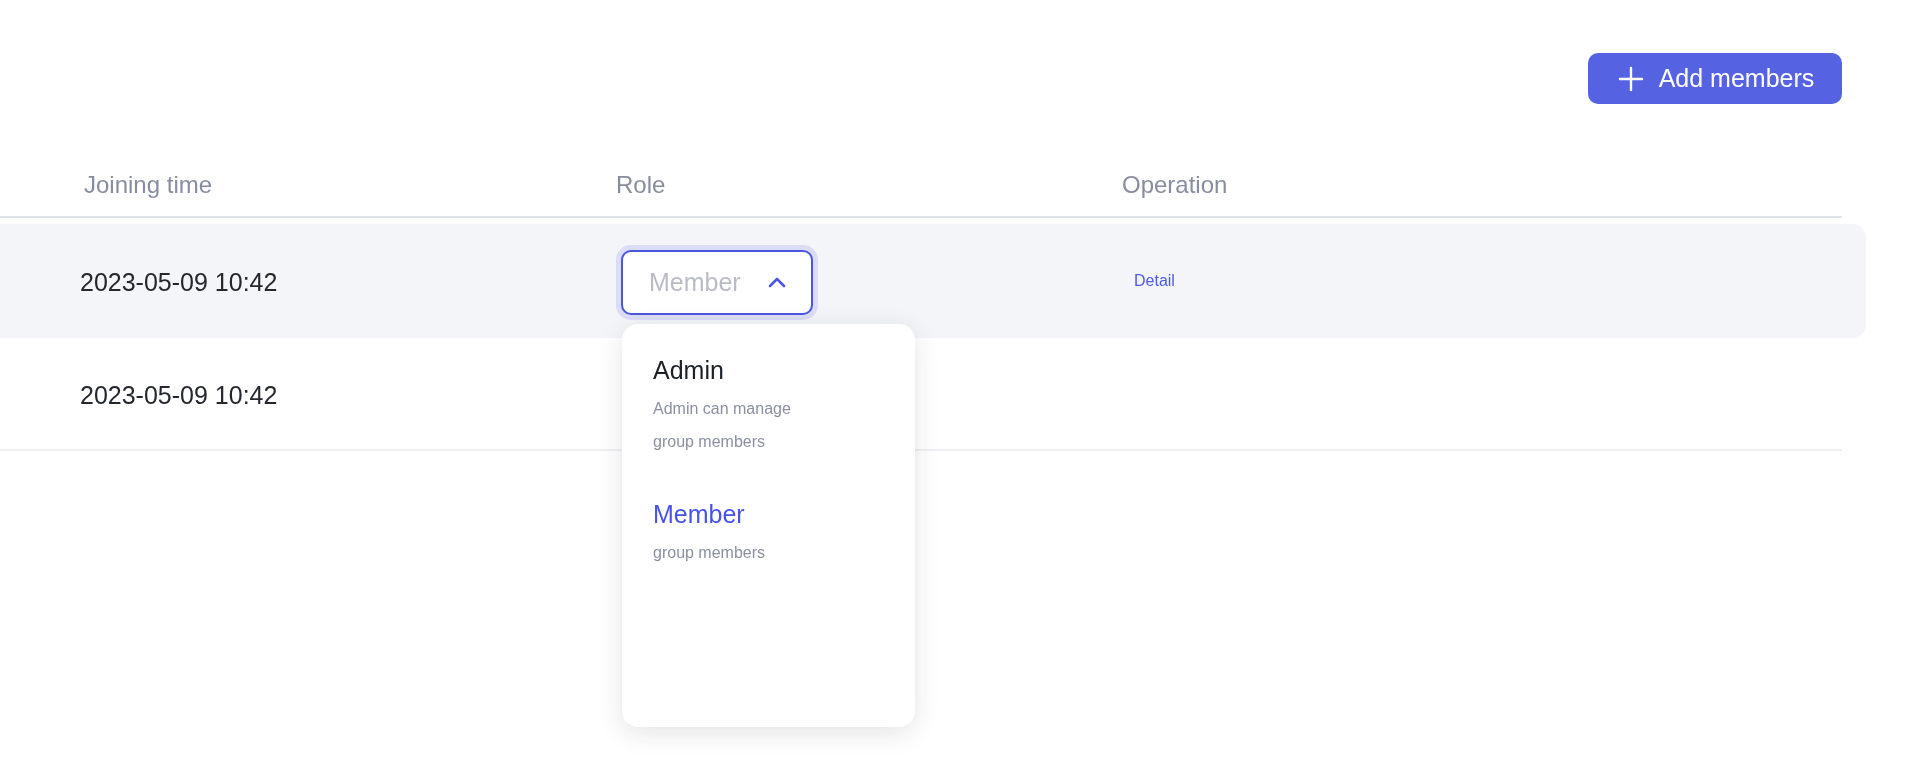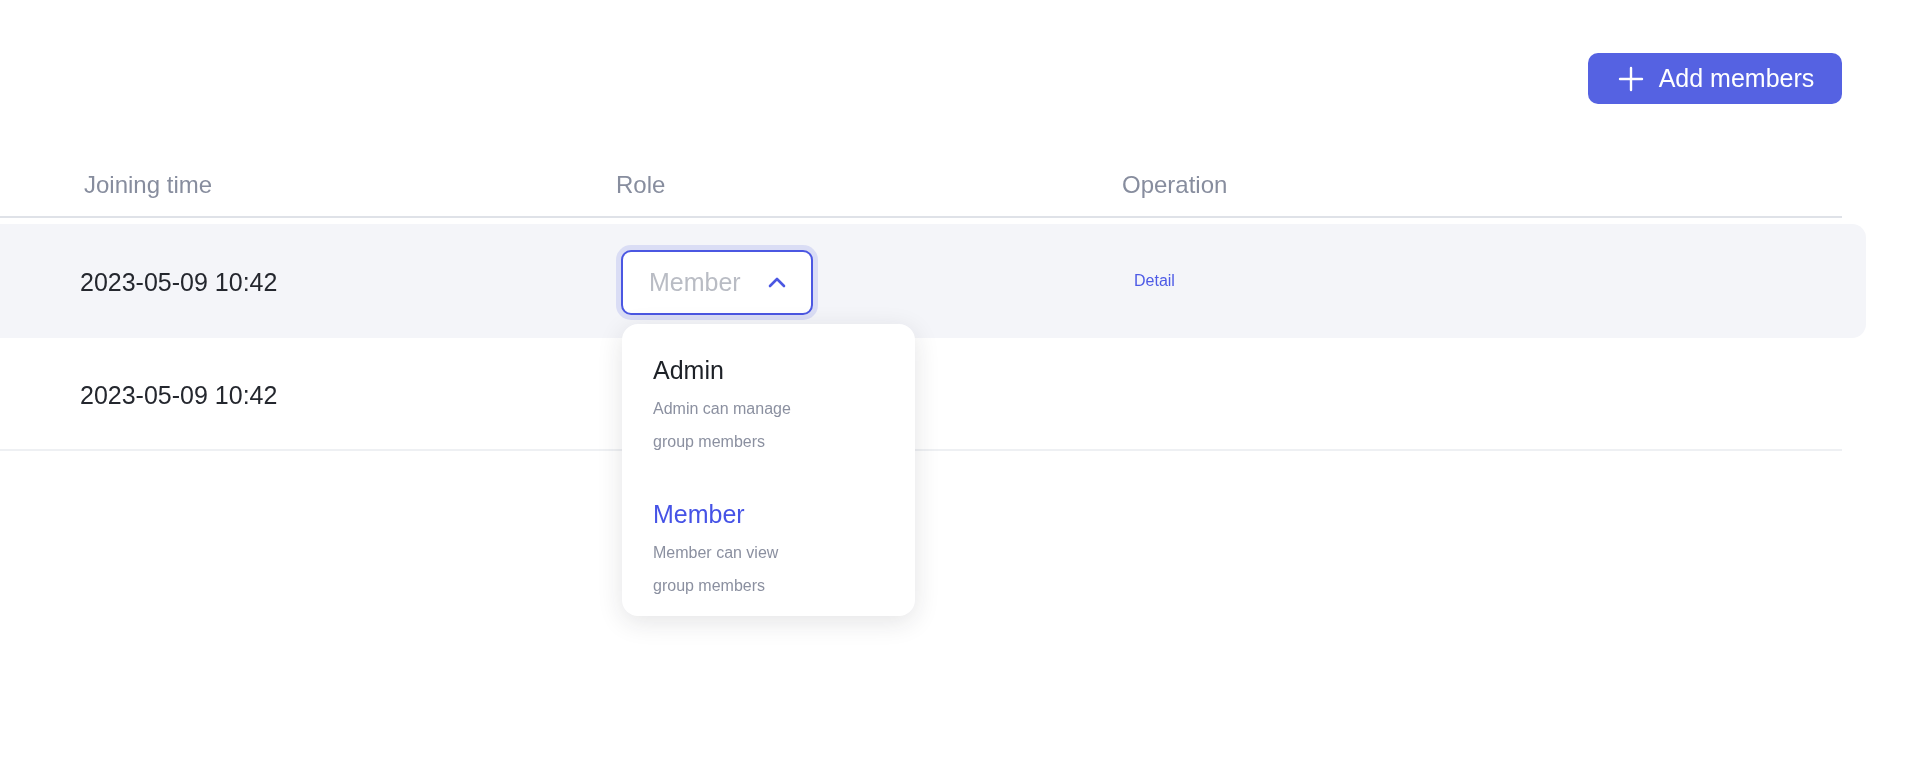--- a/index.html
+++ b/index.html
@@ -44,21 +44,21 @@
   .role-select .value { font-size: 25px; color: #b9bcc4; white-space: nowrap; }
   .role-select svg { display: block; flex: none; }
 
   
   .ops { position: absolute; top: 272px; left: 1122px; display: flex; gap: 16px; font-size: 16px; white-space: nowrap; margin-left: 12px; }
   .link-detail { color: #4d5ae6; cursor: pointer; }
   .link-remove { color: #e5463a; cursor: pointer; }
 
   
   .role-panel {
-    position: absolute; top: 324px; left: 622px; width: 293px; height: 292px;
+    position: absolute; top: 324px; left: 622px; width: 293px; height: 403px;
     background: #ffffff; border-radius: 16px; z-index: 10;
     box-shadow: 0 6px 26px rgba(31, 35, 41, 0.12);
     padding: 30px 26px 0 31px;
   }
   .role-option { cursor: pointer; }
   .role-option + .role-option { margin-top: 40px; }
   .role-option .title { font-size: 25px; line-height: 32px; font-weight: 500; color: #1d2127; margin-bottom: 6px; }
   .role-option.selected .title { color: #4653e6; }
   .role-option .desc-line { font-size: 16px; line-height: 33px; color: #8b90a0; white-space: nowrap; }
 </style>
@@ -100,16 +100,15 @@
 <div class="row2-border"></div>
 
 <div class="role-panel">
   <div class="role-option">
     <div class="title">Admin</div>
     <div class="desc-line">Admin can manage</div>
     <div class="desc-line">group members</div>
   </div>
   <div class="role-option selected">
     <div class="title">Member</div>
-    <div class="desc-line">Member can view</div>
     <div class="desc-line">group members</div>
   </div>
 </div>
 
 </body></html>

